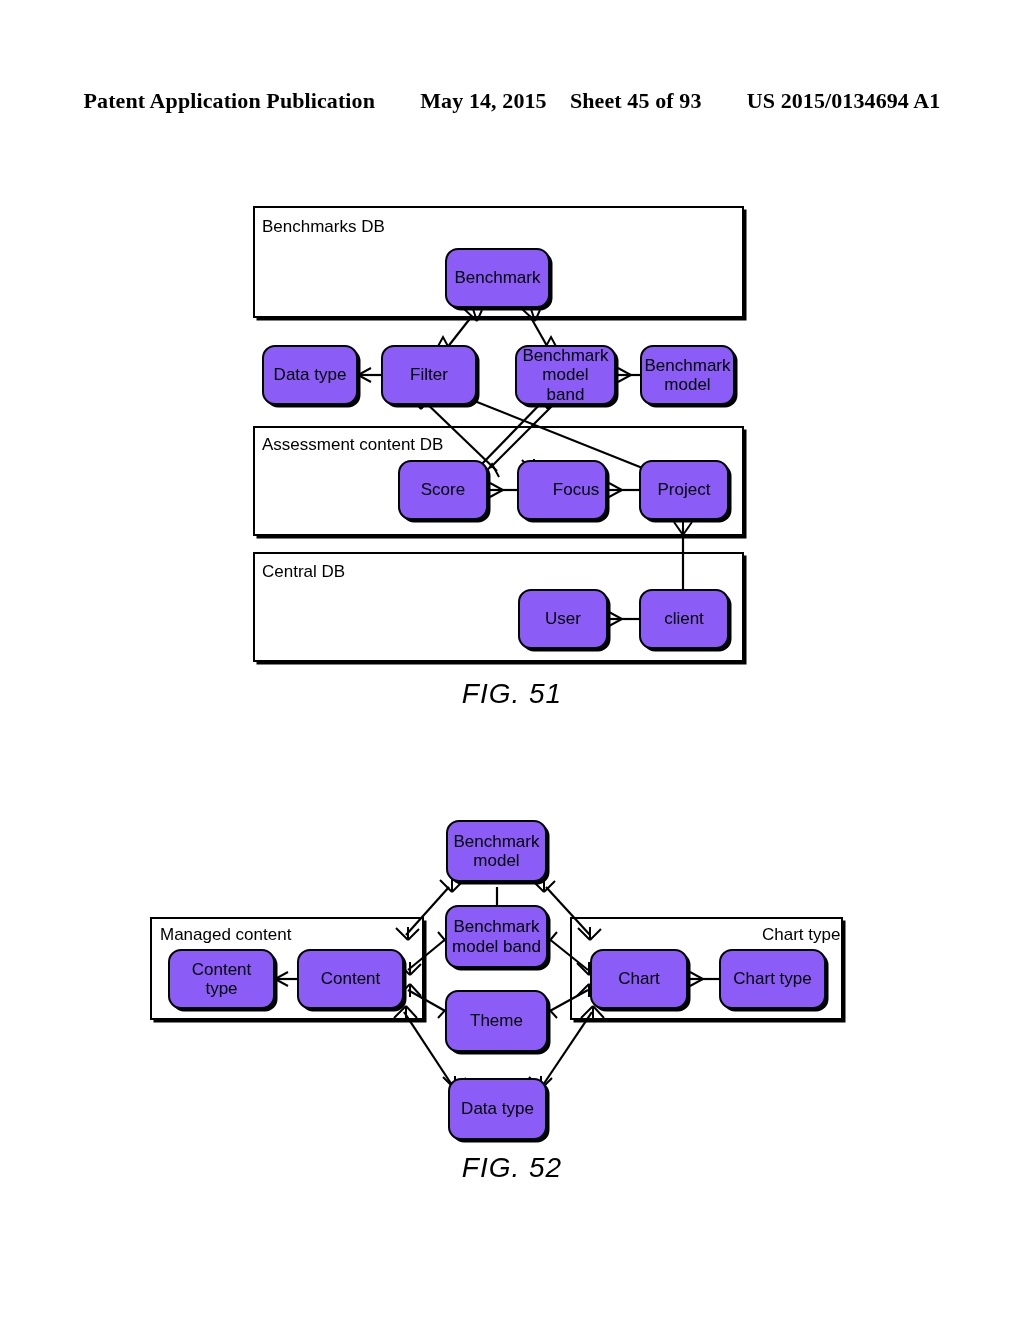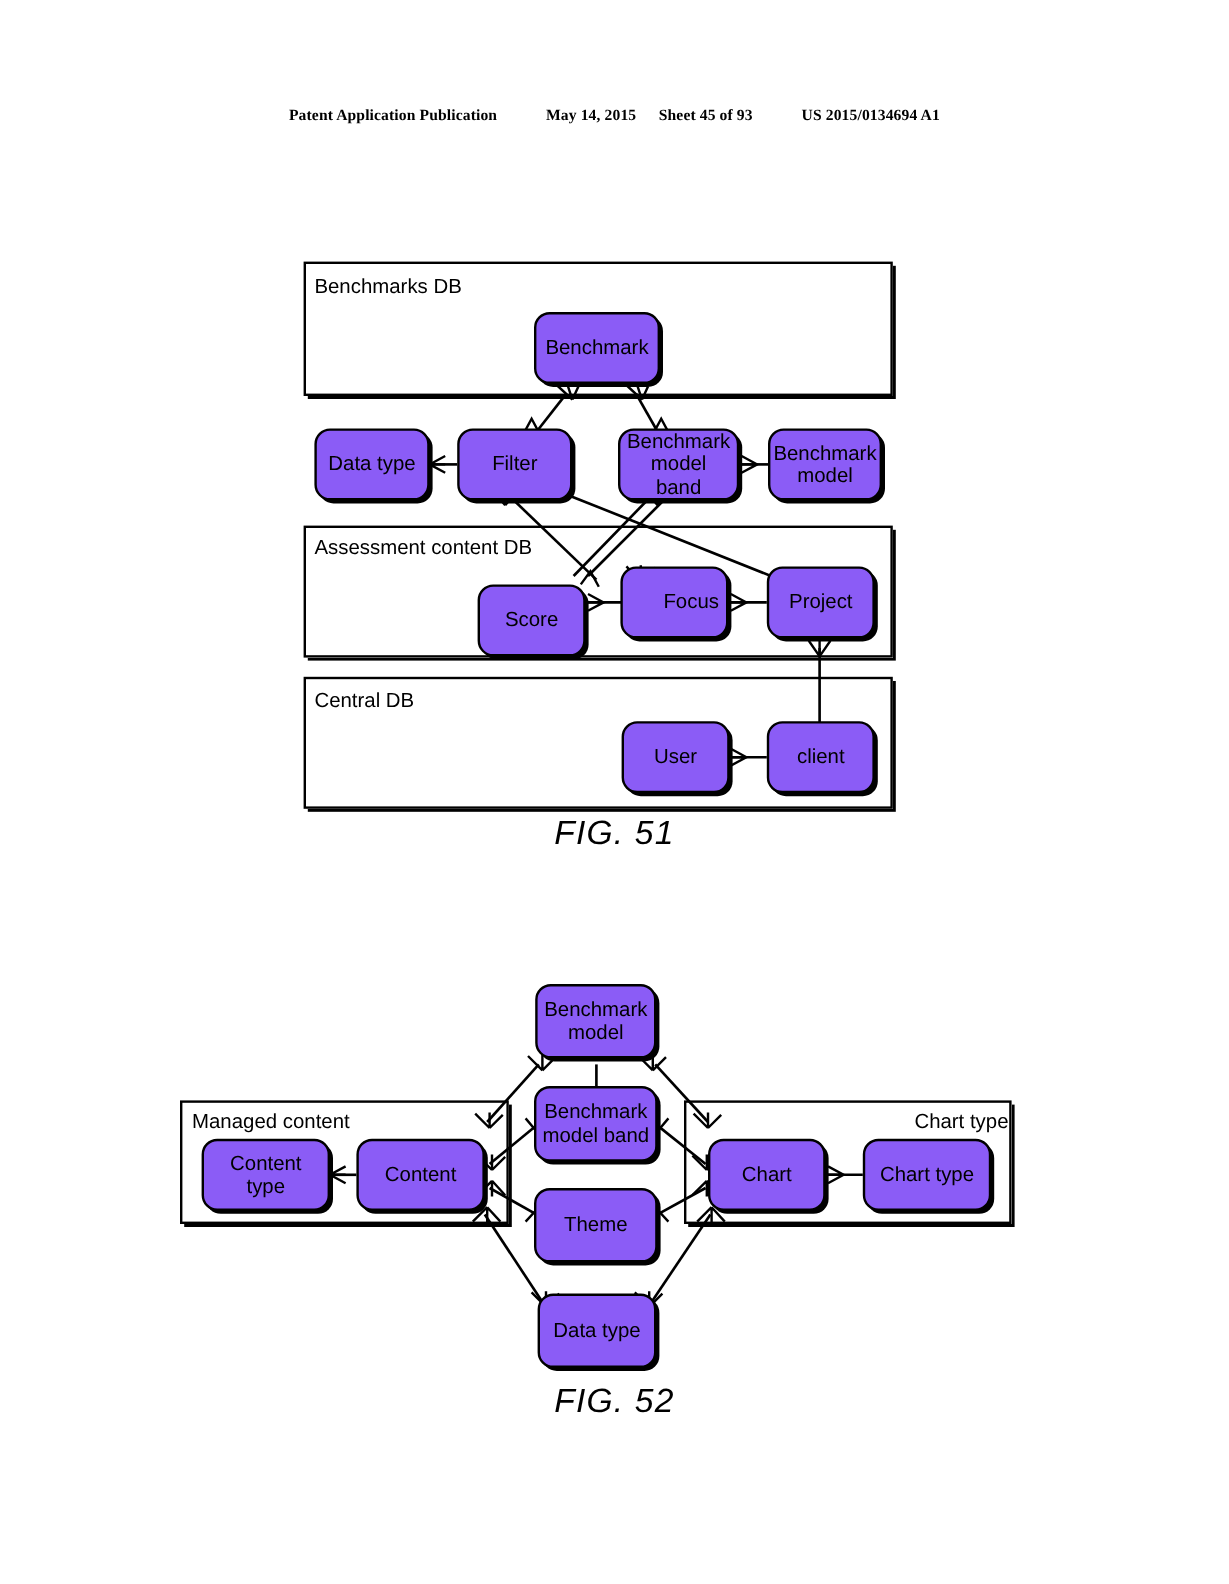--- a/index.html
+++ b/index.html
@@ -18,35 +18,35 @@
 
   
   #patent-header {
     position: absolute;
     top: 88px;
     left: 0;
     width: 1024px;
     text-align: center;
     font-family: "Liberation Serif", serif;
     font-weight: bold;
-    font-size: 13px;
+    font-size: 22px;
     letter-spacing: 0.1px;
     white-space: nowrap;
   }
   #patent-header .hdr-seg { display: inline; }
   #patent-header .gap-wide { display: inline-block; width: 34px; }
   #patent-header .gap-mid  { display: inline-block; width: 12px; }
 
   
   .figure {
     position: absolute;
     left: 0;
     width: 1024px;
   }
-  #figure-51 { top: 202px; height: 520px; text-decoration: underline; }
+  #figure-51 { top: 190px; height: 520px; text-decoration: underline; }
   #figure-52 { top: 800px; height: 410px; }
 
   .fig-svg {
     position: absolute;
     top: 0;
     left: 0;
     overflow: visible;
   }
 
   
@@ -203,21 +203,21 @@
   </div>
 
   <div class="entity" style="left:515px; top:155px; width:101px; height:60px;">
     <span>Benchmark model band</span>
   </div>
 
   <div class="entity" style="left:640px; top:155px; width:95px; height:60px;">
     <span>Benchmark model</span>
   </div>
 
-  <div class="entity" style="left:398px; top:270px; width:90px; height:60px;margin-top:15px;">
+  <div class="entity" style="left:398px; top:270px; width:90px; height:60px;">
     <span>Score</span>
   </div>
 
   <div class="entity" style="left:517px; top:270px; width:90px; height:60px;padding-left:28px;">
     <span>Focus</span>
   </div>
 
   <div class="entity" style="left:639px; top:270px; width:90px; height:60px;">
     <span>Project</span>
   </div>

